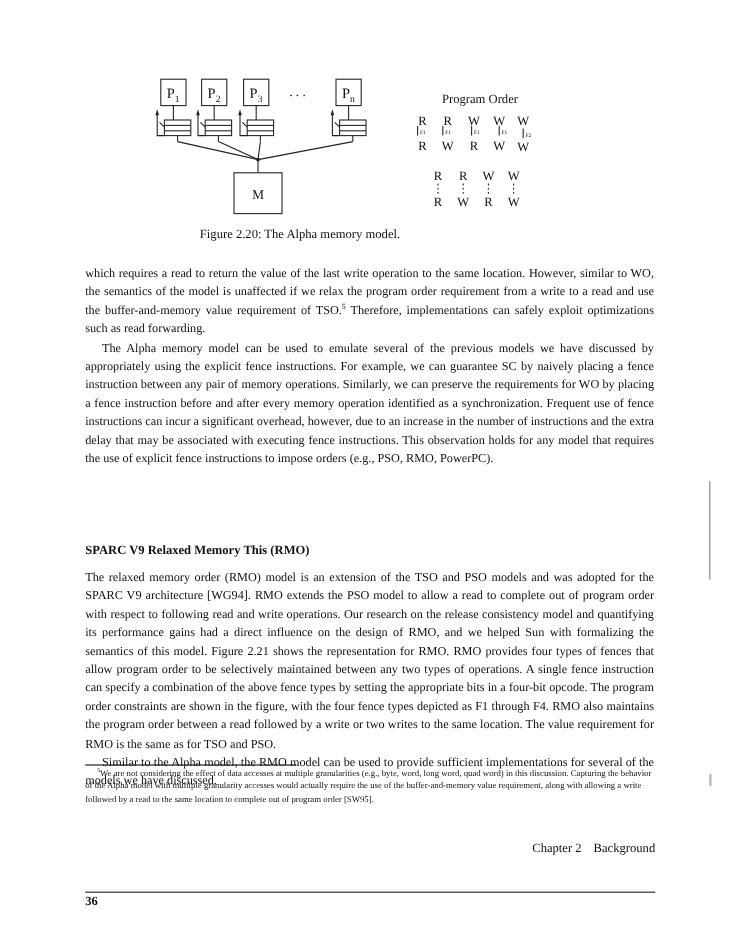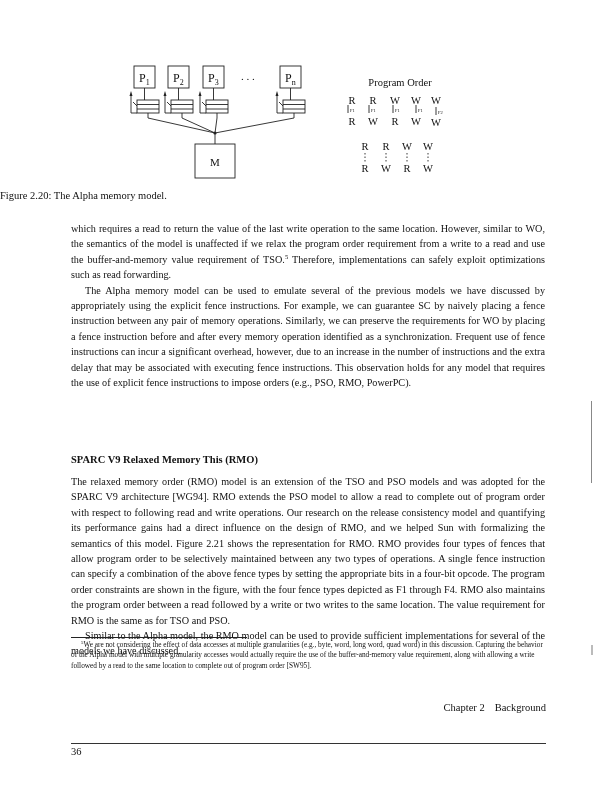--- a/index.html
+++ b/index.html
@@ -1,32 +1,32 @@
 <!DOCTYPE html>
 <html><head>
 <meta charset="utf-8">
 <style>
   html, body { margin: 0; padding: 0; background: #ffffff; }
   body { width: 612px; height: 791px; position: relative; overflow: hidden;
          font-family: "Liberation Serif", "DejaVu Serif", serif; color: #111; }
   .figure { position: absolute; left: 0; top: 0; width: 512px; height: 180px; }
   .figure svg { position: absolute; left: 0; top: 0; }
-  .caption { position: absolute; top: 190px; left: 0; width: 500px; 
+  .caption { position: absolute; top: 190px; left: 0; width: 500px; text-align: center;
              font-size: 10.5px; }
   .body-text { position: absolute; left: 71px; width: 474px; font-size: 10.2px;
                line-height: 15.4px; text-align: justify; }
   .body-text p { margin: 0; }
   .indent { text-indent: 14px; }
   .heading { position: absolute; left: 71px; top: 454px; font-size: 10.5px; font-weight: bold; }
   .rule { position: absolute; left: 71px; top: 637px; width: 176px; height: 0; border-top: 0.8px solid #222; }
   .footnote { position: absolute; left: 71px; top: 640px; width: 474px; font-size: 7.3px; line-height: 10.3px; }
   .footnote .fn-first { text-indent: 10px; }
   sup { font-size: 65%; line-height: 0; vertical-align: super; }
   .footer-rule { position: absolute; left: 71px; top: 743px; width: 475px; border-top: 1px solid #333; }
-  .page-num { position: absolute; left: 71px; top: 746px; font-size: 10.5px; }
+  .page-num { position: absolute; left: 71px; top: 746px; font-size: 10.5px; font-weight: bold; }
   .running-head { position: absolute; right: 66px; top: 702px; font-size: 10.5px; }
   .running-head span + span { margin-left: 10px; }
   .margin-mark { position: absolute; left: 591px; top: 401px; width: 1px; height: 82px; background: #888; }
   .margin-dot { position: absolute; left: 591px; top: 645px; width: 2px; height: 10px; background: #bbb; }
 </style>
 </head>
 <body>
 
 <div class="figure">
   <svg width="612" height="185" viewBox="0 0 612 185">

